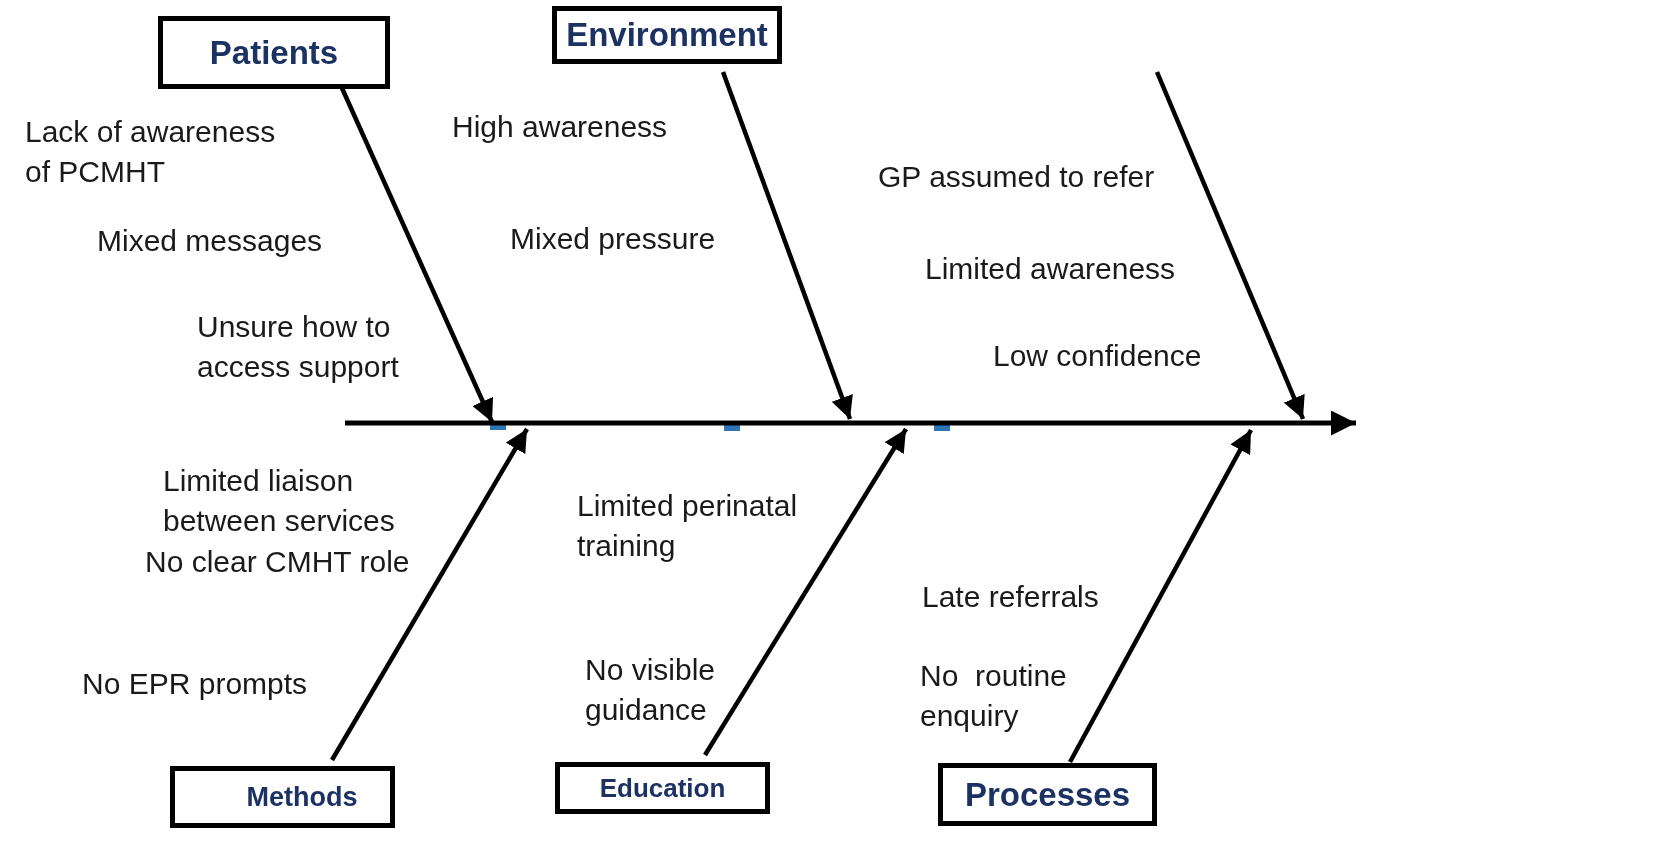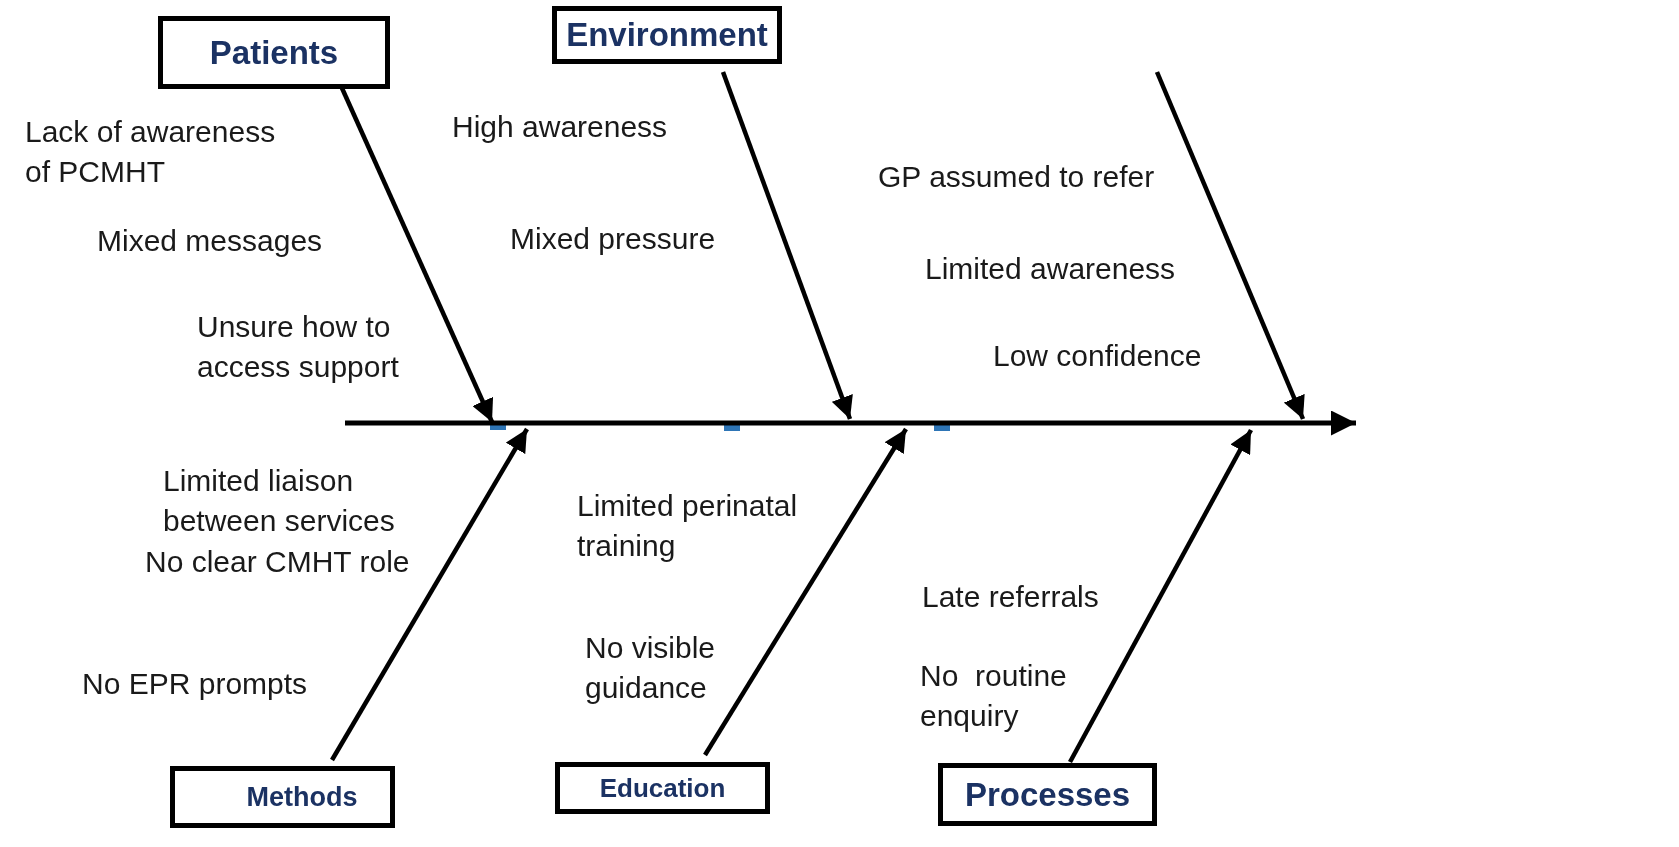--- a/index.html
+++ b/index.html
@@ -109,20 +109,20 @@
   <div class="cause" style="left:925px; top:249px;">Limited awareness</div>
   <div class="cause" style="left:993px; top:336px;">Low confidence</div>
 
   <div class="cause" style="left:163px; top:461px;">Limited liaison
 between services</div>
   <div class="cause" style="left:113px; top:542px;margin-left:32px;">No clear CMHT role</div>
   <div class="cause" style="left:82px;  top:664px;">No EPR prompts</div>
 
   <div class="cause" style="left:577px; top:486px;">Limited perinatal
 training</div>
-  <div class="cause" style="left:585px; top:628px;">No visible
+  <div class="cause" style="left:585px; top:650px;">No visible
 guidance</div>
 
   <div class="cause" style="left:922px; top:577px;">Late referrals</div>
   <div class="cause" style="left:920px; top:656px;">No  routine
 enquiry</div>
 
 </div>
 
 </body></html>

